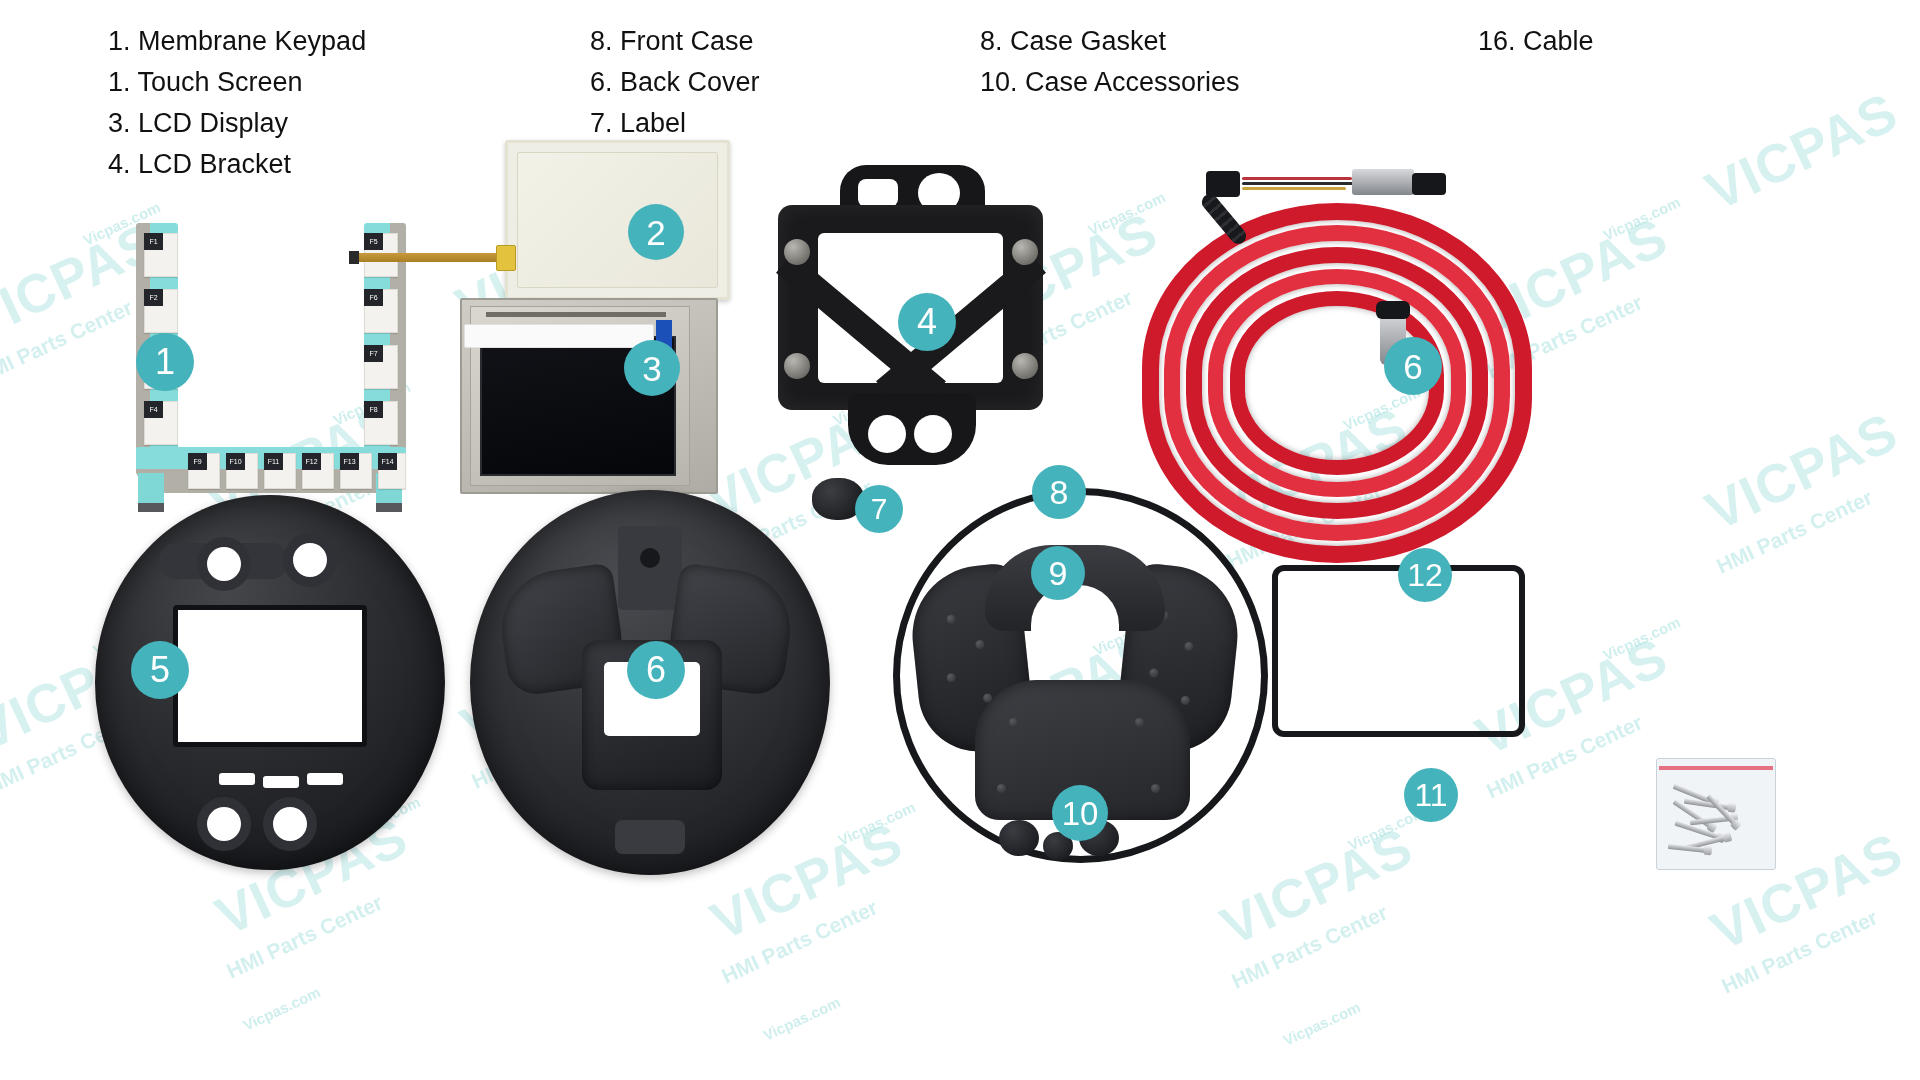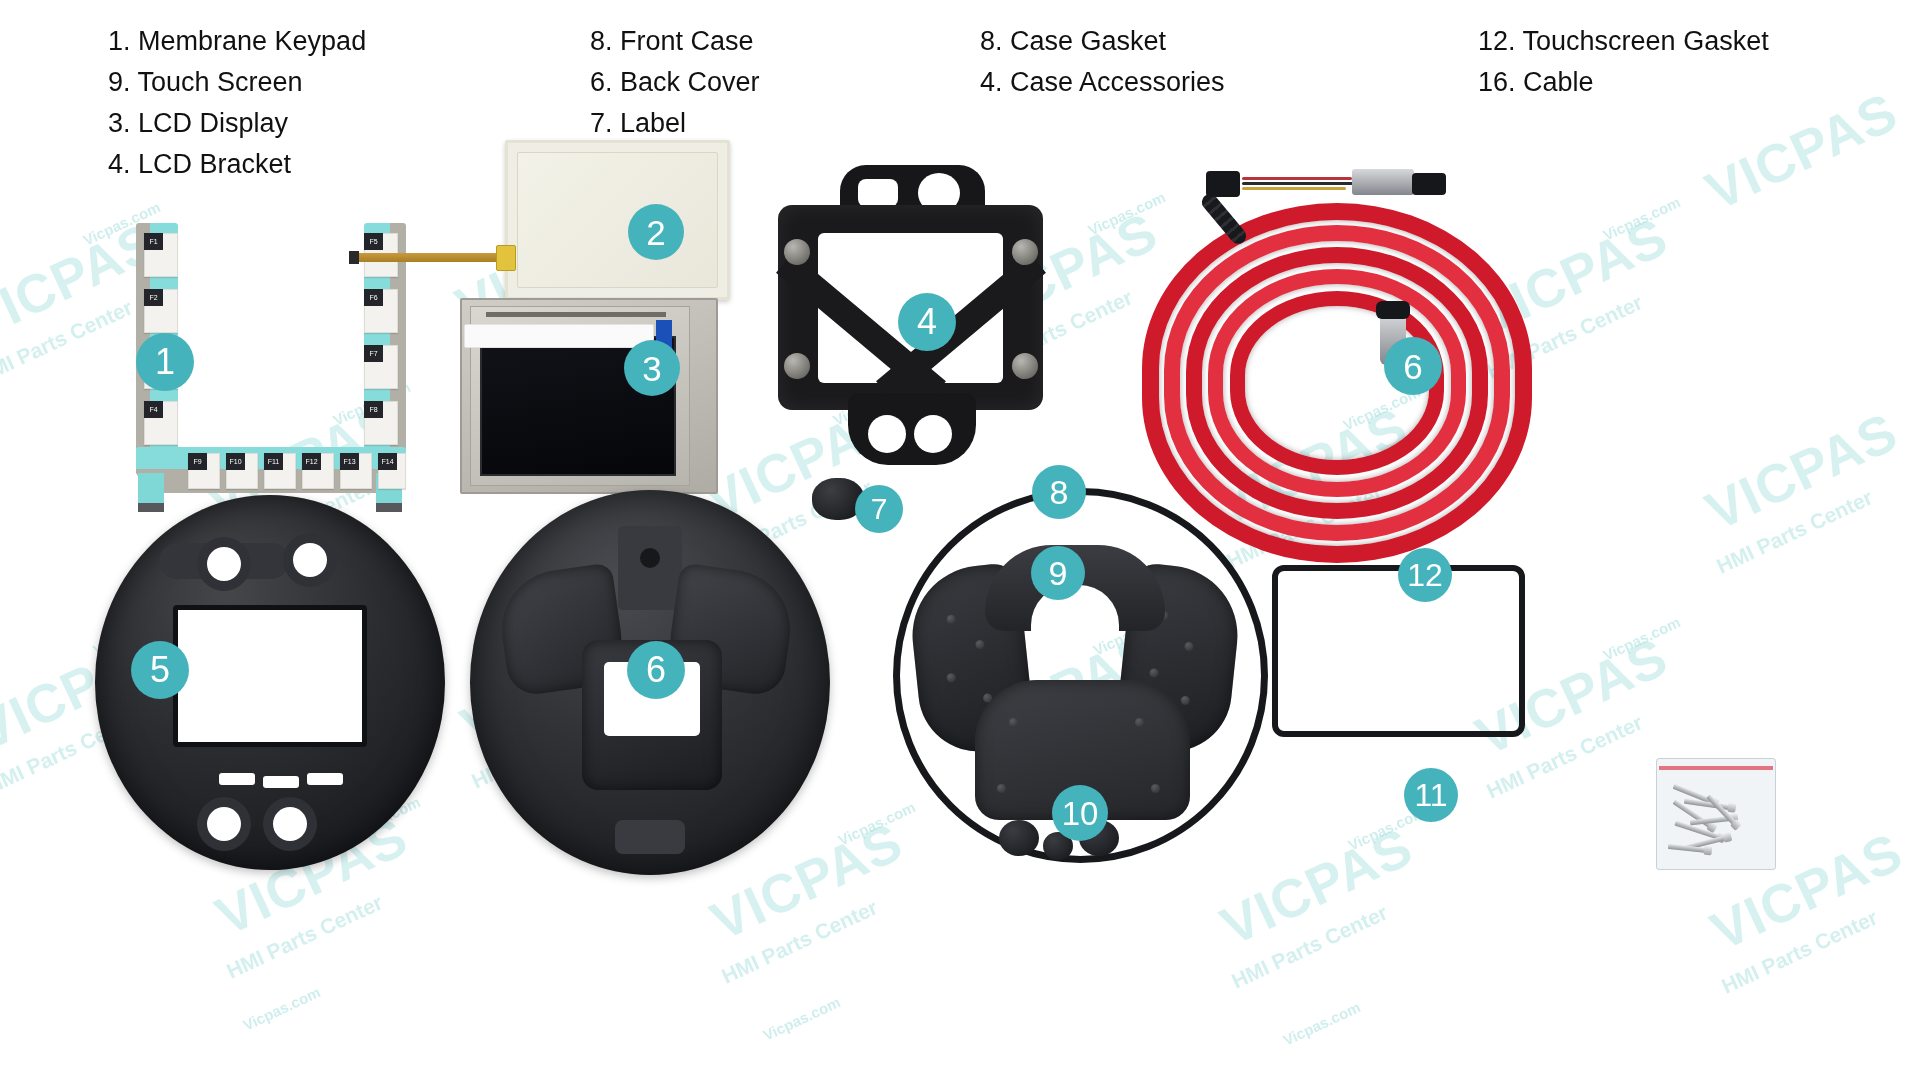--- a/index.html
+++ b/index.html
@@ -294,35 +294,34 @@
     <div class="wm mid" style="left: 1715px; top: 940px;">HMI Parts Center</div>
     <div class="wm big" style="left: 1700px; top: 120px;">VICPAS</div>
     <div class="wm sm" style="left: 240px; top: 1000px;">Vicpas.com</div>
     <div class="wm sm" style="left: 760px; top: 1010px;">Vicpas.com</div>
     <div class="wm sm" style="left: 1280px; top: 1015px;">Vicpas.com</div>
   </div>
 
 <div id="legend">
   <div class="legend-col" id="col1">
     <div class="li">1. Membrane Keypad</div>
-    <div class="li">9. Touch Screen</div>
+    <div class="li">1. Touch Screen</div>
     <div class="li">3. LCD Display</div>
     <div class="li">4. LCD Bracket</div>
   </div>
   <div class="legend-col" id="col2">
     <div class="li">8. Front Case</div>
     <div class="li">6. Back Cover</div>
     <div class="li">7. Label</div>
   </div>
   <div class="legend-col" id="col3">
     <div class="li">8. Case Gasket</div>
-    <div class="li">4. Case Accessories</div>
+    <div class="li">10. Case Accessories</div>
   </div>
   <div class="legend-col" id="col4">
-    <div class="li">12. Touchscreen Gasket</div>
     <div class="li">16. Cable</div>
   </div>
 </div>
 
 <div class="part" id="keypad">
   <div class="kp-arm kp-left"></div>
   <div class="kp-arm kp-right"></div>
   <div class="kp-arm kp-bottom"></div>
   <div class="kp-tailL"></div>
   <div class="kp-tailR"></div>

